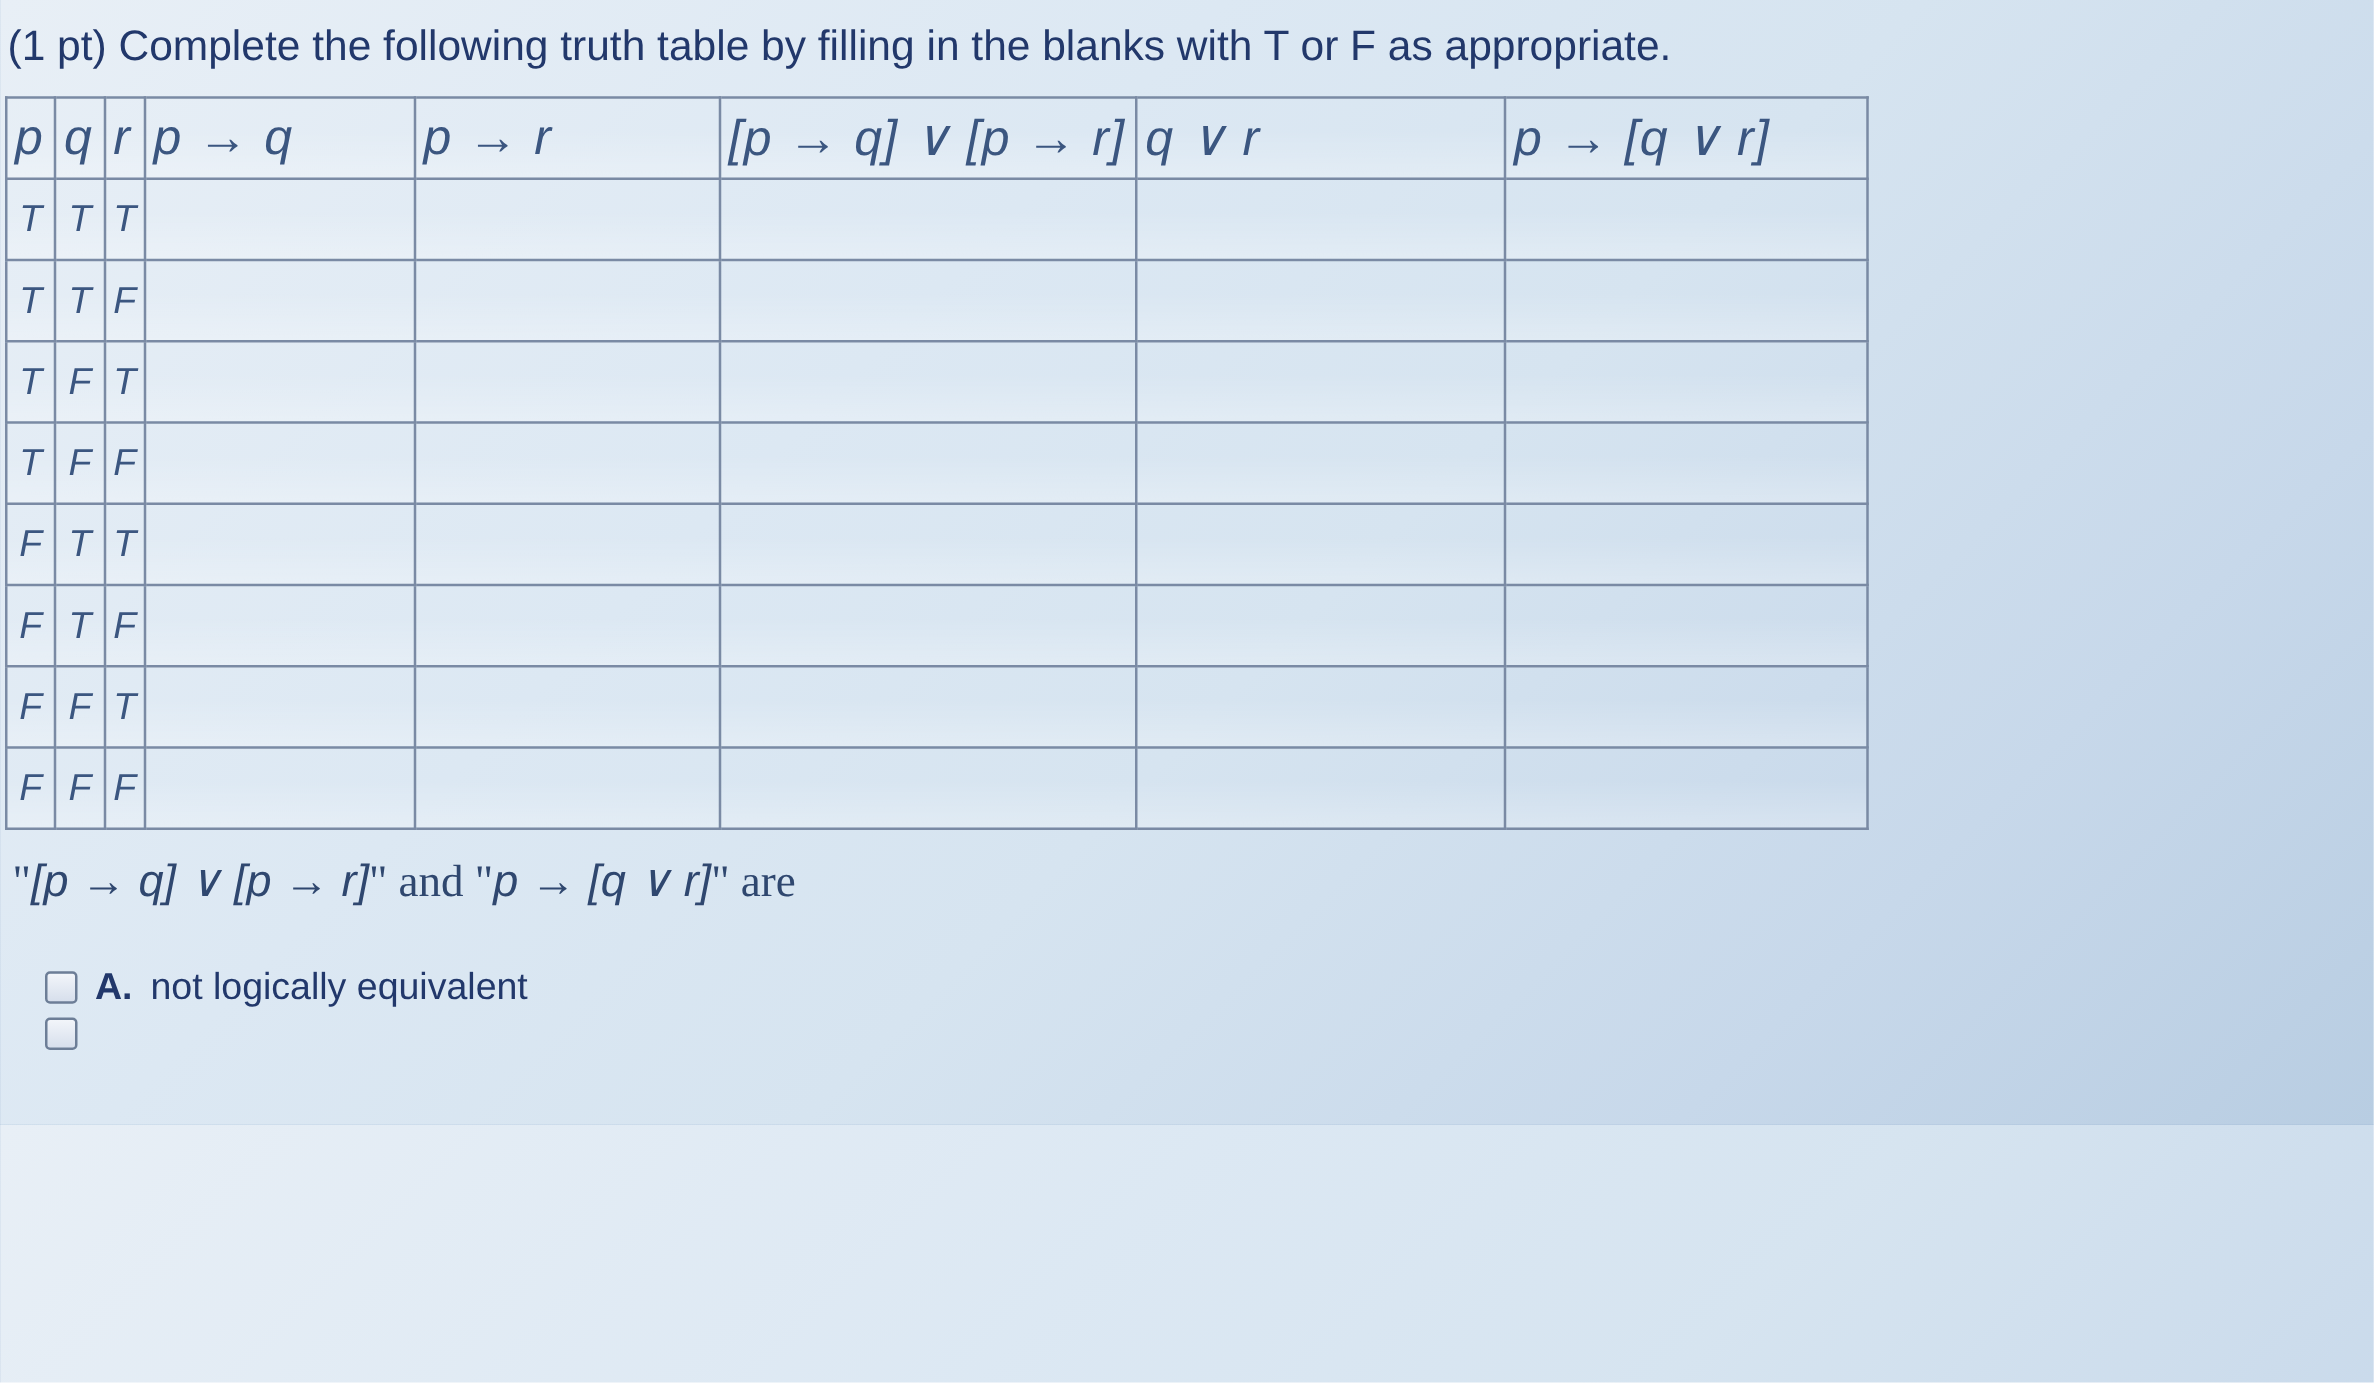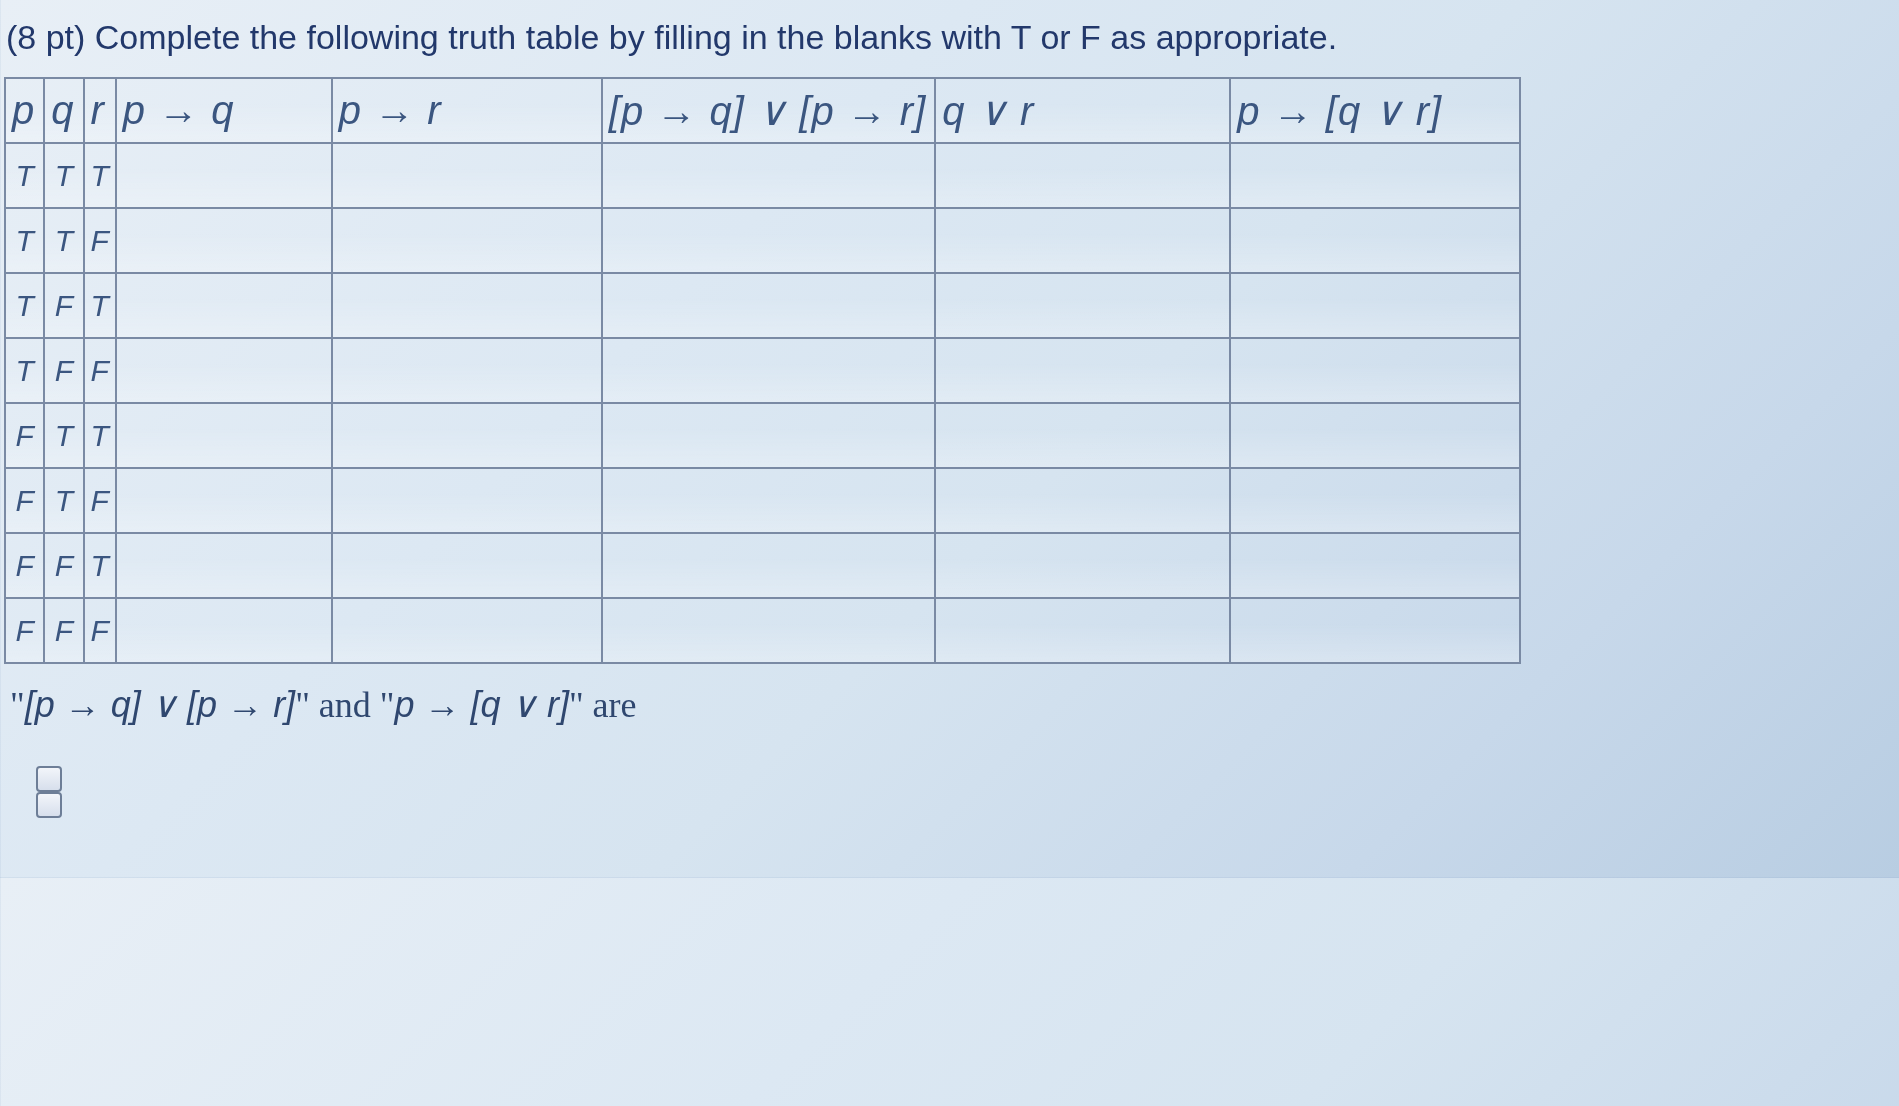--- a/index.html
+++ b/index.html
@@ -14,37 +14,37 @@
 .prompt{font-size:34px;margin:0 0 20px 2px}
 table{border-collapse:collapse;table-layout:fixed}
 td,th{border:2px solid #7a8aa4;height:65px;box-sizing:border-box;
   background:linear-gradient(0deg,rgba(255,255,255,.25),rgba(255,255,255,0) 60%)}
 th{font-weight:normal;text-align:left;padding:6px 8px 6px 6px;vertical-align:middle}
 td{padding:4px 6px;text-align:center;vertical-align:middle}
 .pqr{width:30px;font-size:30px;font-style:italic;color:#3b5680}
 .cellv{font-size:30px;color:#3b5680}
 .hdr{font-size:40px;font-style:italic;color:#3b5680;letter-spacing:1px;white-space:nowrap}
 .c-pq{width:216px}
-.c-pr{width:270px}
+.c-pr{width:244px}
 .c-disj{width:330px}
 .c-qvr{width:295px}
 .c-last{width:290px}
 .sentence{font-size:36px;margin:20px 0 40px 6px;color:#2f476f}
 .sentence .expr{font-style:italic}
 .sentence .quote{font-family:'Times New Roman',serif}
 .options{margin-left:32px;font-size:30px;line-height:1.6}
 .opt{display:flex;align-items:center;gap:14px}
 .cb{width:22px;height:22px;border:2px solid #6d7e97;border-radius:4px;
   background:linear-gradient(180deg,#f2f5fa,#d7dfec);flex:0 0 auto}
 .opt b{font-weight:bold;margin-right:6px}
 </style>
 </head>
 <body>
 
-<div class="prompt">(8 pt) Complete the following truth table by filling in the blanks with T or F as appropriate.</div>
+<div class="prompt">(1 pt) Complete the following truth table by filling in the blanks with T or F as appropriate.</div>
 
 <table>
 <thead>
 <tr>
   <th class="pqr hdr">p</th>
   <th class="pqr hdr">q</th>
   <th class="pqr hdr">r</th>
   <th class="c-pq hdr">p → q</th>
   <th class="c-pr hdr">p → r</th>
   <th class="c-disj hdr">[p → q] ∨ [p → r]</th>
@@ -136,17 +136,18 @@
     </tbody>
 </table>
 
 <div class="sentence">
   <span class="quote">"</span><span class="expr">[p → q] ∨ [p → r]</span><span class="quote">" and "</span><span class="expr">p → [q ∨ r]</span><span class="quote">" are</span>
 </div>
 
 <div class="options" id="opts">
     <div class="opt">
       <span class="cb"></span>
+      <span><b>A. </b>not logically equivalent</span>
     </div>
     <div class="opt">
       <span class="cb"></span>
     </div>
   </div>
 
 </body></html>

